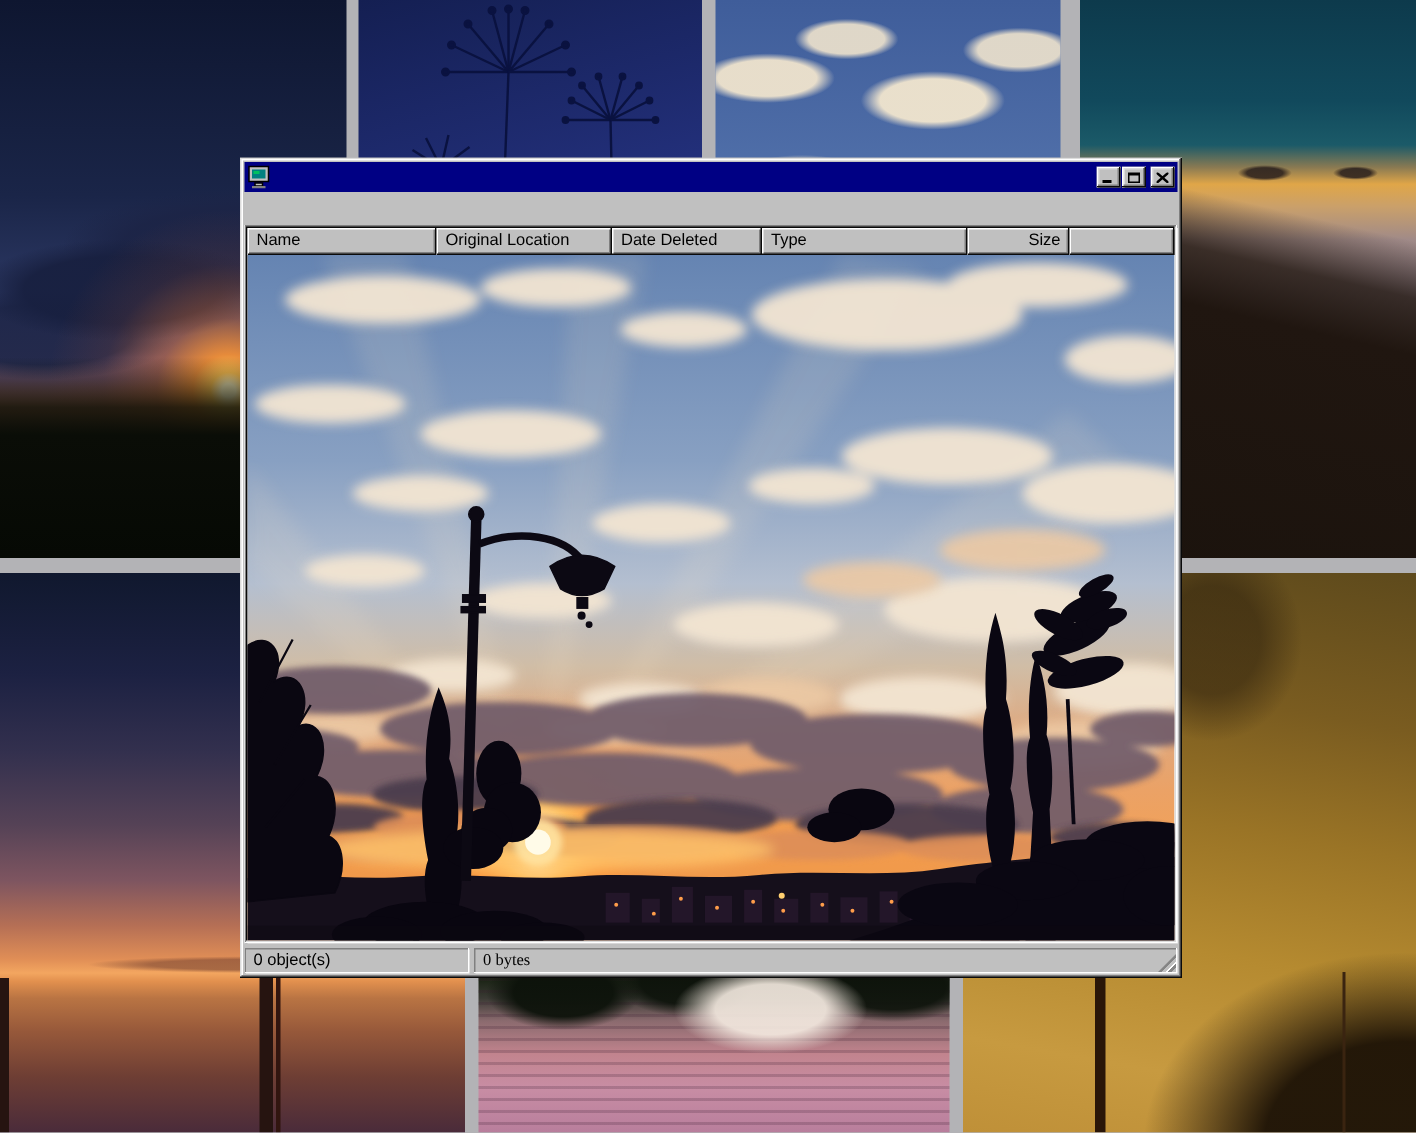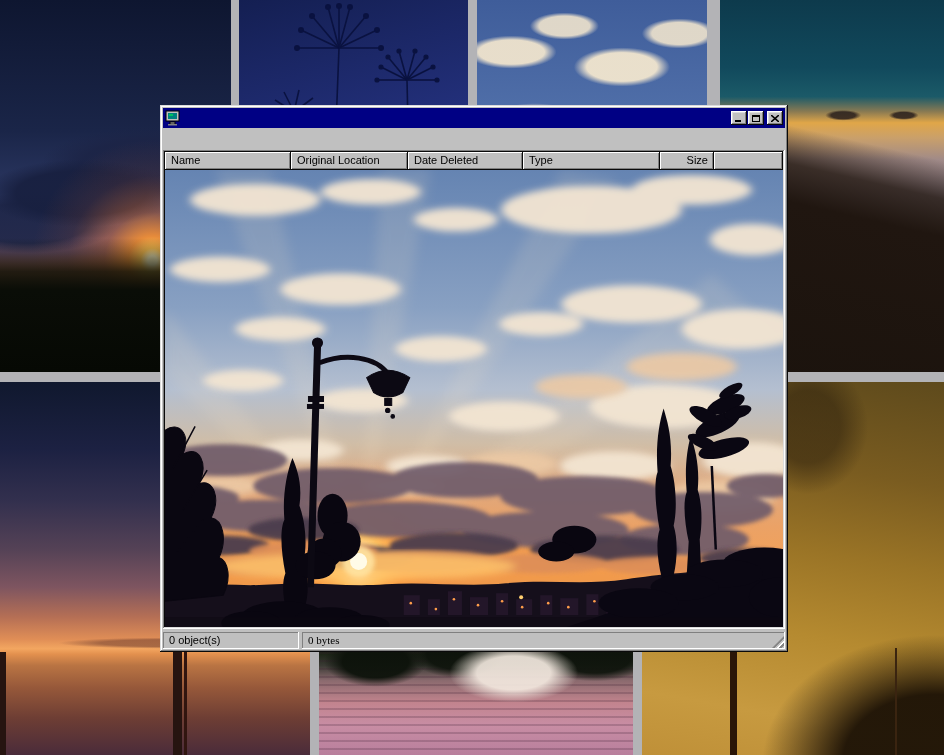--- a/index.html
+++ b/index.html
@@ -88,21 +88,21 @@
   #colheaders { display:flex; height:18px; background:#c0c0c0; }
   .colh { flex:none; background:#c0c0c0; font-size:11px; color:#000; padding:2px 6px 0 6px; white-space:nowrap; overflow:hidden;
     box-shadow: inset -1px -1px #0a0a0a, inset 1px 1px #ffffff, inset -2px -2px #808080; }
   .colh.num { text-align:right; }
   #col-rest { flex:1; }
   #photo { width:618px; height:457px; display:block; }
   #statusbar { position:absolute; left:3px; bottom:3px; width:622px; height:20px; background:#c0c0c0;
     display:flex; gap:3px; padding-top:3px; }
   .status-panel { height:17px; font-size:11px; color:#000; padding:2px 4px 0 6px;
     box-shadow: inset -1px -1px #ffffff, inset 1px 1px #808080; }
-  #status-objects { width:136px; flex:none; }
+  #status-objects { width:150px; flex:none; }
   #status-bytes { flex:1;font-family:Liberation Serif, serif; }
   #grip { position:absolute; right:4px; bottom:4px; width:12px; height:12px;
     background:repeating-linear-gradient(315deg, rgba(0,0,0,0) 0 2px, #858585 2px 4px, #ffffff 4px 5px);
     clip-path:polygon(100% 0, 100% 100%, 0 100%); }
   u { text-decoration:underline; }
 </style>
 </head>
 <body>
 
 <div class="tile" id="tile-rays"></div>
@@ -193,23 +193,23 @@
         </svg>
       </div>
     </div>
   </div>
 
 
   <div id="listview">
     <div id="colheaders">
       <div class="colh" style="width:126px">Name</div>
       <div class="colh" style="width:117px">Original Location</div>
-      <div class="colh" style="width:115px">Date Deleted</div>
+      <div class="colh" style="width:100px">Date Deleted</div>
       <div class="colh" style="width:137px">Type</div>
-      <div class="colh num" style="width:54px">Size</div>
+      <div class="colh num" style="width:68px">Size</div>
       <div class="colh" id="col-rest"></div>
     </div>
 
     <svg id="photo" viewBox="0 0 616 460" preserveAspectRatio="none">
       <defs>
         <linearGradient id="sky" x1="0" y1="0" x2="0" y2="1">
           <stop offset="0" stop-color="#6584b2"></stop>
             <stop offset=".30" stop-color="#88a0c2"></stop>
           <stop offset=".48" stop-color="#b4bfd0"></stop>
             <stop offset=".60" stop-color="#d0bda6"></stop>

